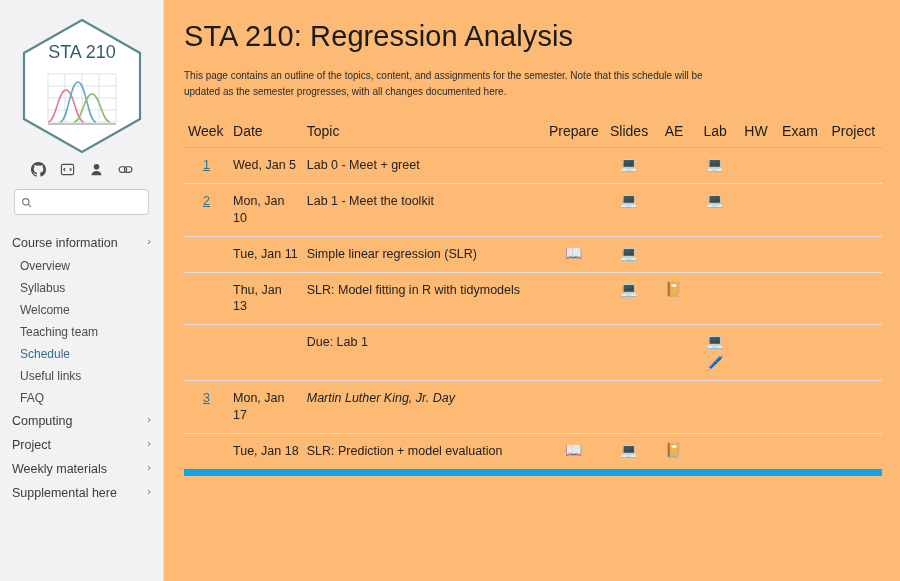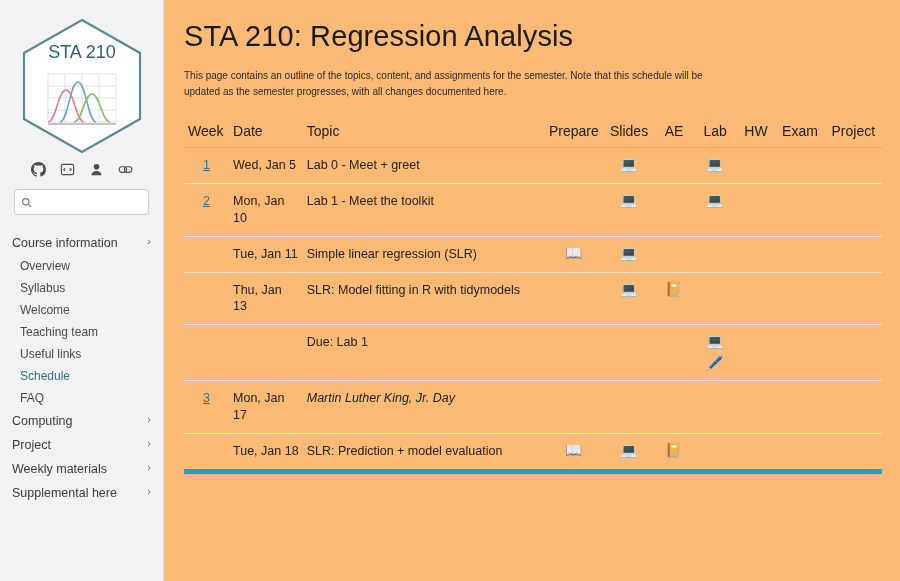--- a/index.html
+++ b/index.html
@@ -130,21 +130,21 @@
     padding: 6px 4px 8px 4px;
     border-bottom: 1.6px solid #adb5bd;
   }
   table.schedule thead th.c { text-align: center; }
   table.schedule tbody td {
     padding: 9px 4px 9px 4px;
     border-bottom: 1px solid #e3e3e3;
     vertical-align: top;
     line-height: 1.35;
   }
-  table.schedule tbody tr:last-child td { border-bottom: 5px solid #0ea5e9; }
+  table.schedule tbody tr:last-child td { border-bottom: 7px solid #0ea5e9; }
   td.week { width: 44px; text-align: center; }
   td.week a {
     color: #2f6f8f;
     text-decoration: underline;
     cursor: pointer;
   }
   td.date { width: 72px; }
   td.topic { width: 236px; }
   td.icon { text-align: center; }
   .it { font-style: italic; }
@@ -244,25 +244,25 @@
       </div>
       <div class="nav-sub">
         <span>Syllabus</span>
       </div>
       <div class="nav-sub">
         <span>Welcome</span>
       </div>
       <div class="nav-sub">
         <span>Teaching team</span>
       </div>
-      <div class="nav-sub">
-        <span>Useful links</span>
-      </div>
       <div class="nav-sub active">
         <span>Schedule</span>
+      </div>
+      <div class="nav-sub">
+        <span>Useful links</span>
       </div>
       <div class="nav-sub">
         <span>FAQ</span>
       </div>
 
       <div class="nav-section">
         <span>Computing</span>
         <span class="chev">›</span>
       </div>
       <div class="nav-section">

